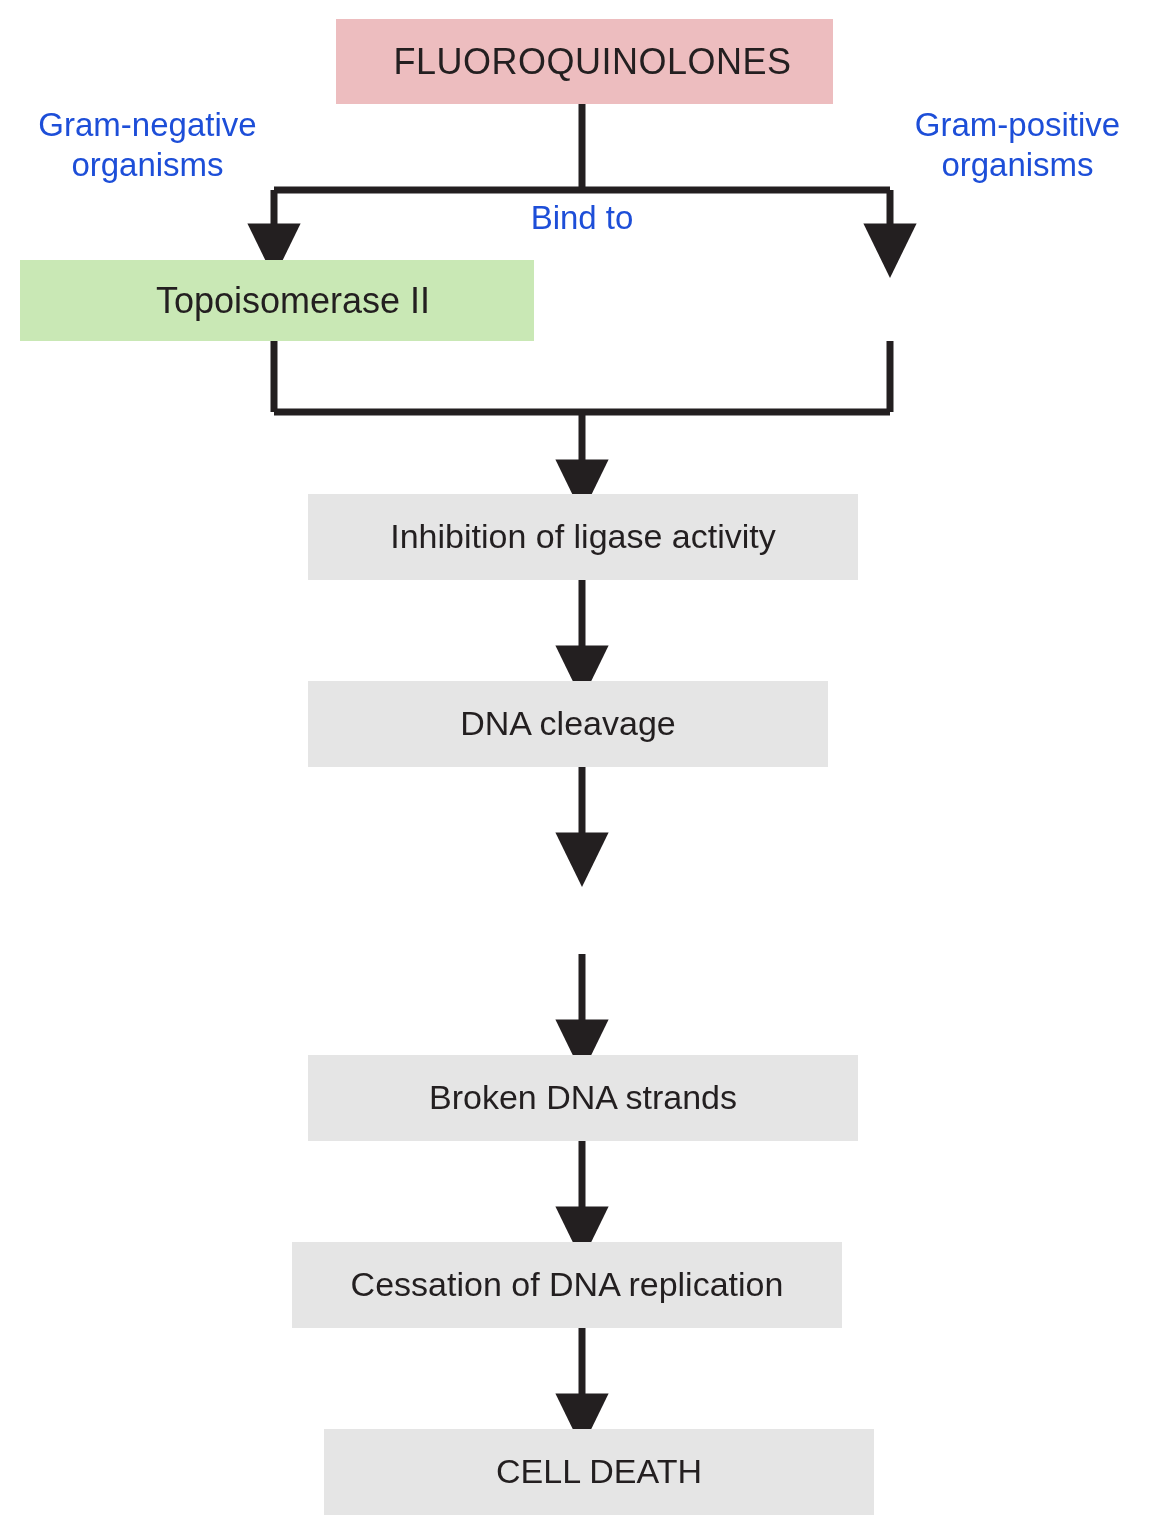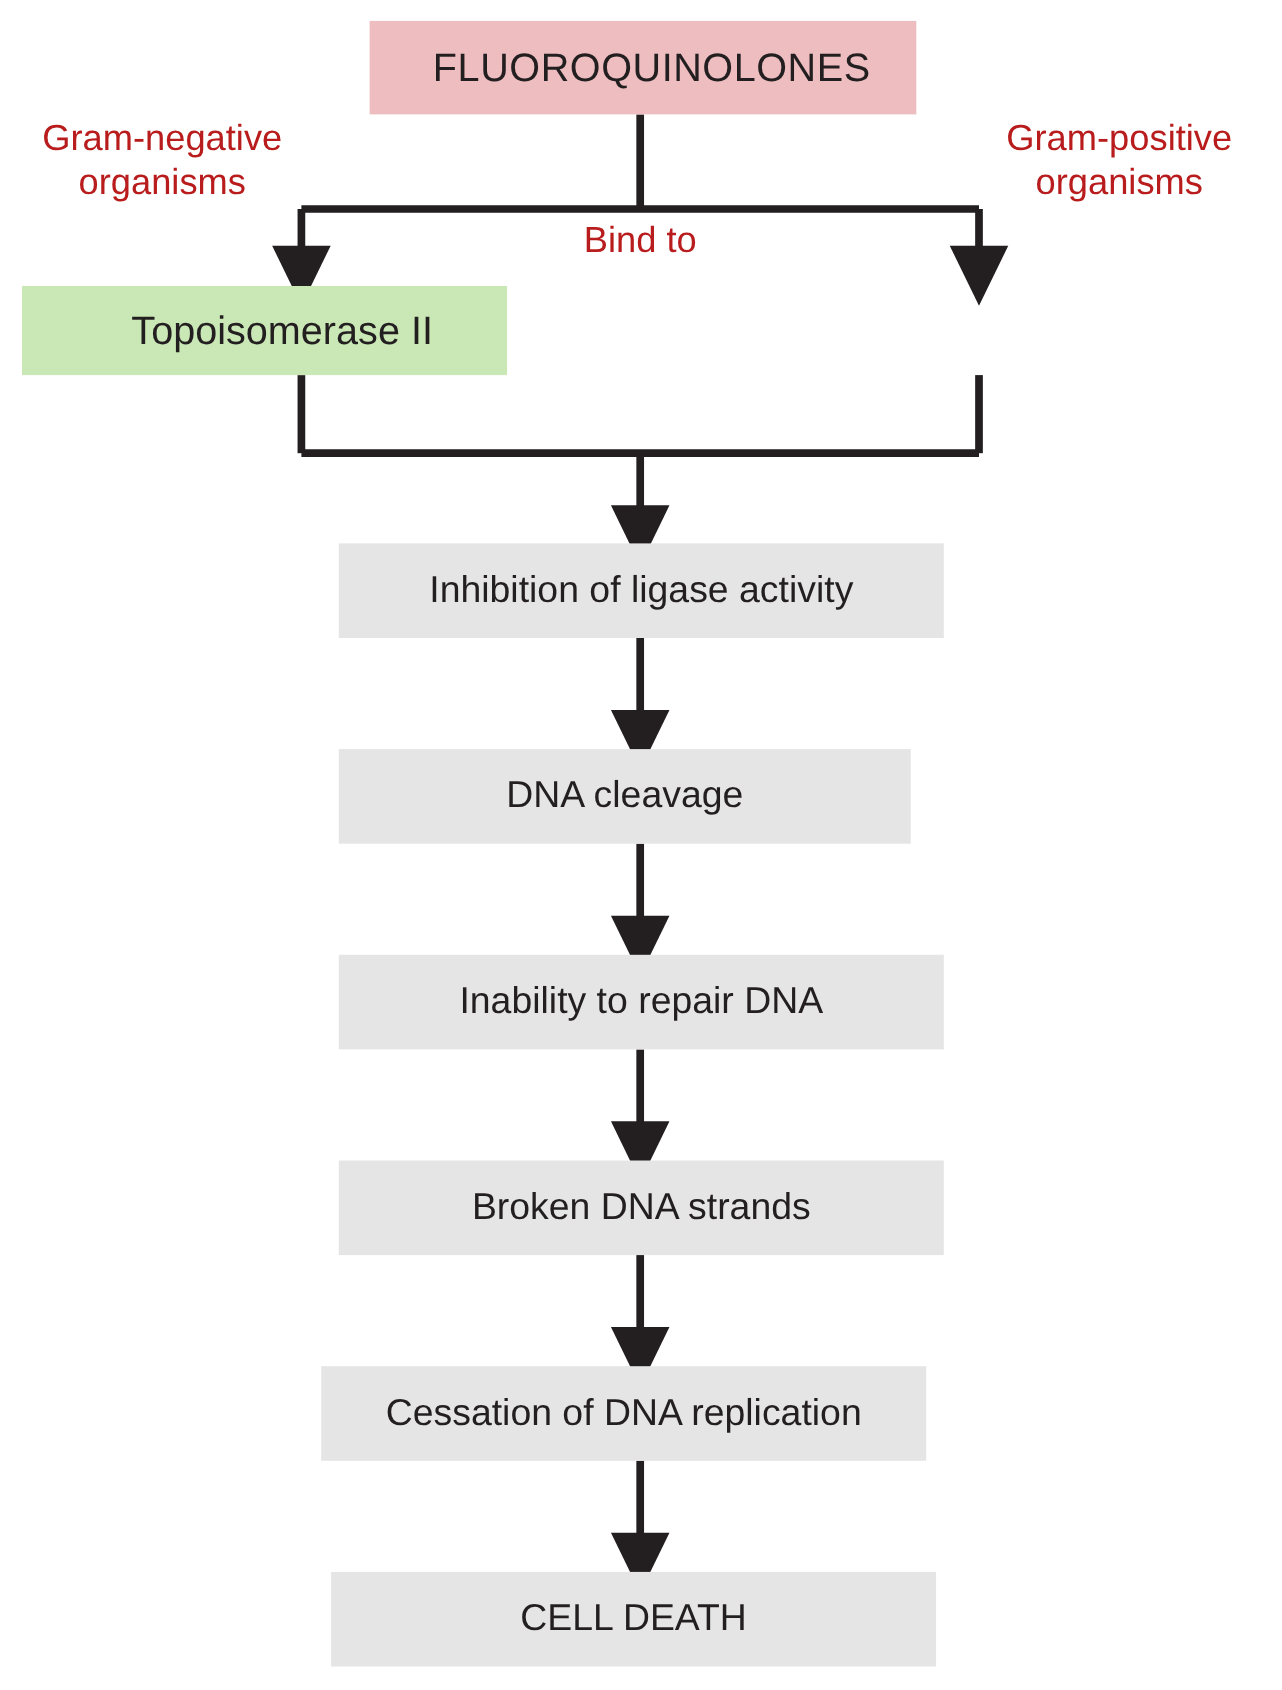--- a/index.html
+++ b/index.html
@@ -45,21 +45,21 @@
   .node-enzyme {
     background: #C9E8B5;
     font-size: 36px;
   }
   .node-step {
     background: #e5e5e5;
     font-size: 34px;
   }
   .edge-label {
     position: absolute;
-    color: #b91c1c;
+    color: #1d4ed8;
     font-size: 33px;
     line-height: 1.22;
     text-align: center;
     white-space: pre-line;
   }
   .label-bind {
     font-size: 33px;
   }
 </style>
 </head>
@@ -103,28 +103,27 @@
   <div class="node node-top" style="left:336px; top:19px; width:497px; height:85px;">FLUOROQUINOLONES</div>
 
   <div class="edge-label" style="left:10px; top:105px; width:275px;">Gram-negative
 organisms</div>
 
   <div class="edge-label" style="left:880px; top:105px; width:275px;">Gram-positive
 organisms</div>
 
   <div class="edge-label label-bind" style="left:482px; top:198px; width:200px;">Bind to</div>
 
-  <div class="node node-enzyme" style="left:20px; top:260px; width:441px; height:81px;padding-left:32px;">Topoisomerase II</div>
+  <div class="node node-enzyme" style="left:20px; top:260px; width:514px; height:81px;padding-left:32px;">Topoisomerase II</div>
 
 
   <div class="node node-step" style="left:308px; top:494px; width:550px; height:86px;">Inhibition of ligase activity</div>
 
   <div class="node node-step" style="left:308px; top:681px; width:520px; height:86px;">DNA cleavage</div>
 
-  <div class="node node-step" style="left:308px; top:868px; width:550px; height:86px;">Inability to repair DNA</div>
 
   <div class="node node-step" style="left:308px; top:1055px; width:550px; height:86px;">Broken DNA strands</div>
 
   <div class="node node-step" style="left:292px; top:1242px; width:550px; height:86px;">Cessation of DNA replication</div>
 
-  <div class="node node-step" style="left:301px; top:1429px; width:550px; height:86px;">CELL DEATH</div>
+  <div class="node node-step" style="left:324px; top:1429px; width:550px; height:86px;">CELL DEATH</div>
 
 </div>
 
 </body></html>

